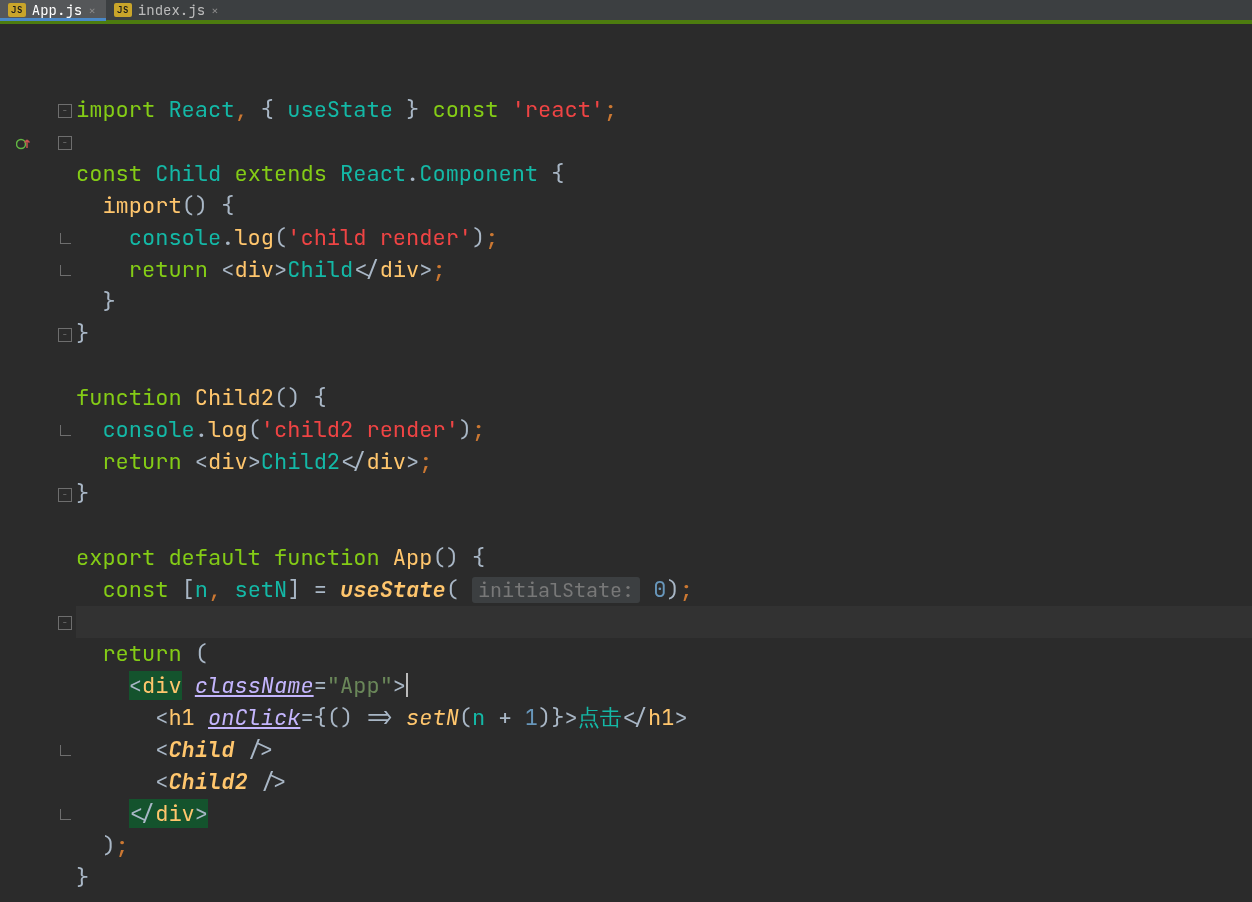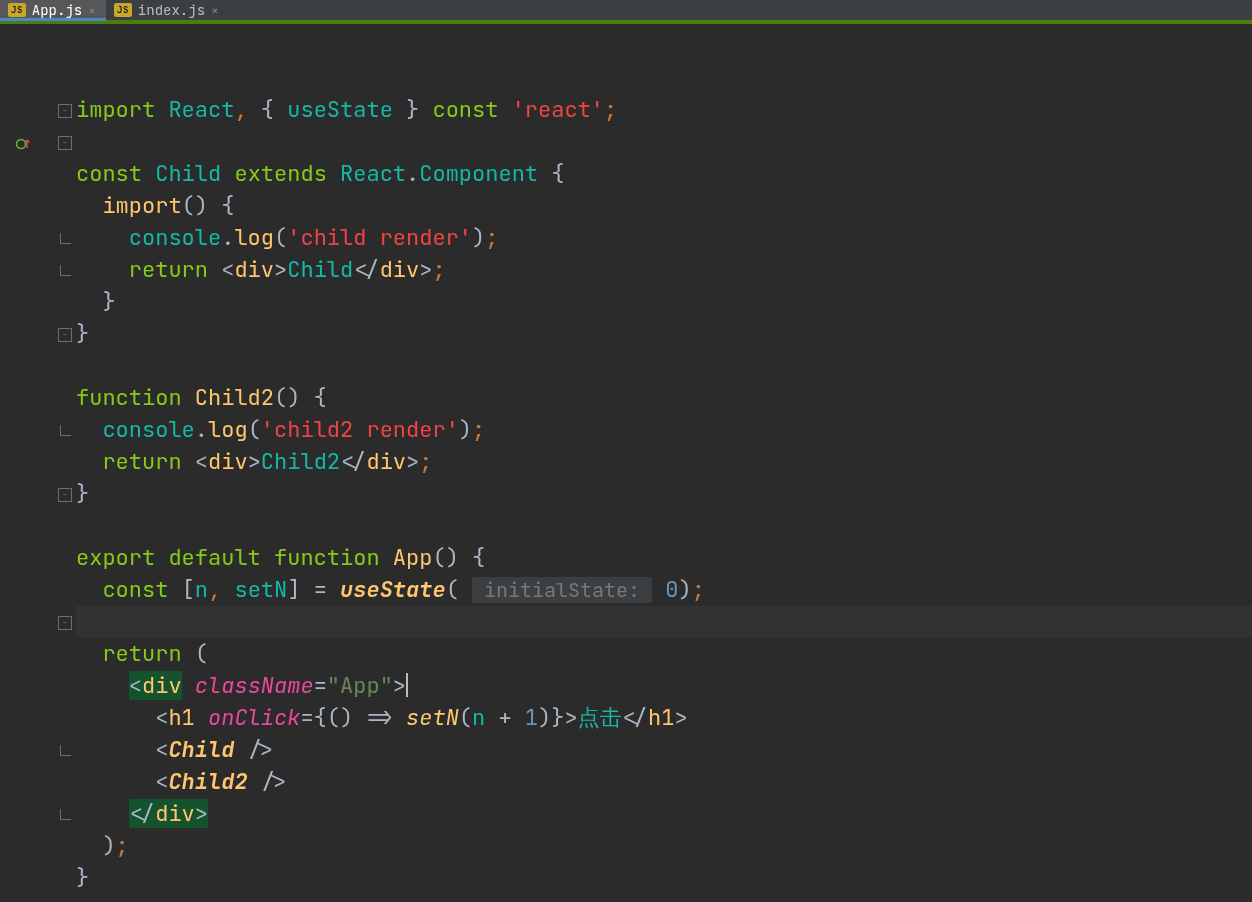--- a/index.html
+++ b/index.html
@@ -28,26 +28,26 @@
   
   .kw   { color:#84cc16; }
   .def  { color:#ffc66d; }
   .fn   { color:#ffc66d;text-align:right; }
   .str  { color:#ef4444; }
   .num  { color:#6897bb; }
   .pun  { color:#a9b7c6; }
   .comma{ color:#cc7832;}
   .tagp { color:#a9b7c6;}
   .tag  { color:#ffc66d; }
-  .attr { color:#ec4899; }
+  .attr { color:#c4b5fd;text-decoration:underline; }
   .attrv{ color:#6a8759; }
   .ident{ color:#14b8a6; }
   .bold { font-weight:600;}
   .ital { font-style:italic;}
-  .hint { background:#3c3f41; color:#787878; padding:0 12px; border-radius:3px; font-size:20px;}
+  .hint { background:#3c3f41; color:#787878; padding:0 6px; border-radius:3px; font-size:20px;}
   
   
   .hl-line{ position:absolute; left:0; right:0; height:32px; background:#323232;}
   .hl-line.caret{ top:calc(6px + 32px*18); }
   .tag-match{ background:#14532d; }
   .caret-bar{ display:inline-block; width:2px; height:24px; background:#bbbbbb; vertical-align:middle; transform:translateY(-2px);}
   
 </style>
 </head>
 <body>

